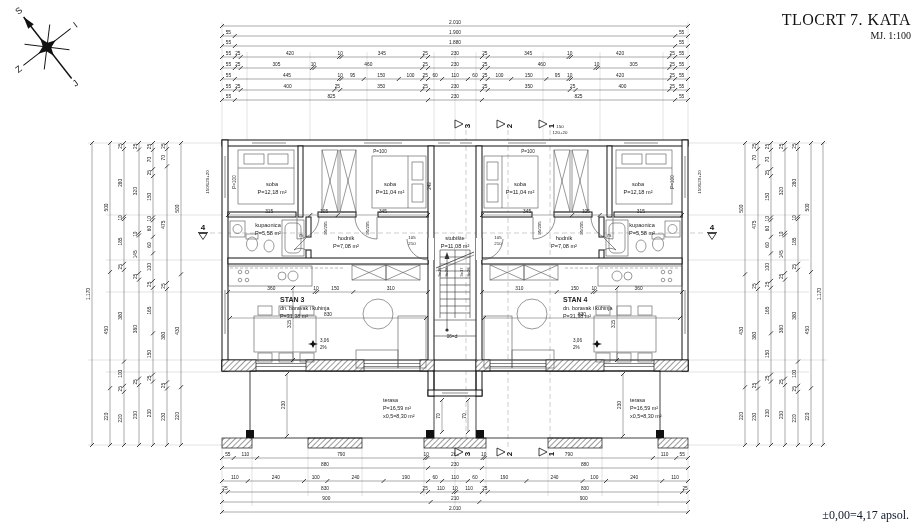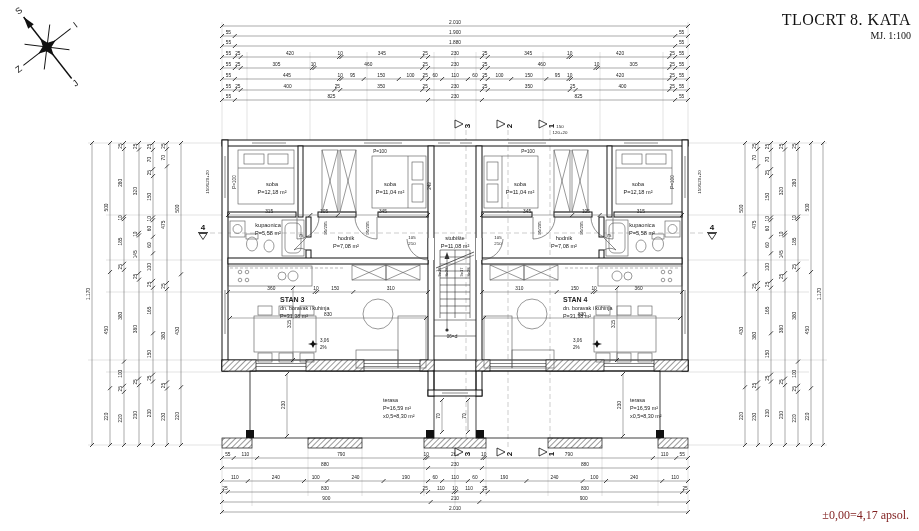--- a/index.html
+++ b/index.html
@@ -3,30 +3,30 @@
 <meta charset="utf-8">
 <style>
   html,body{margin:0;padding:0;background:#fff;}
   #page{position:relative;width:919px;height:531px;background:#ffffff;overflow:hidden;
         font-family:"Liberation Sans",sans-serif;}
   #title-block{position:absolute;top:10px;right:8px;text-align:right;
         font-family:"Liberation Serif",serif;color:#111;line-height:1.25;}
   #title-block .t1{font-size:16px;letter-spacing:.5px;}
   #title-block .t2{font-size:10px;}
   #level-note{position:absolute;right:10px;bottom:8px;font-family:"Liberation Serif",serif;
-        font-size:12px;color:#7f1d1d;}
+        font-size:12px;color:#0f172a;}
   svg text{font-family:"Liberation Sans",sans-serif;}
 </style>
 </head>
 <body>
 
 <div id="page">
 
   <div id="title-block">
-    <div class="t1">TLOCRT 8. KATA</div>
+    <div class="t1">TLOCRT 7. KATA</div>
     <div class="t2">MJ. 1:100</div>
   </div>
 
   <div id="level-note">±0,00=4,17 apsol.</div>
 
   <svg id="plan-svg" width="919" height="531" viewBox="0 0 919 531" xmlns="http://www.w3.org/2000/svg">
     <defs>
       <pattern id="hatch" width="4" height="4" patternUnits="userSpaceOnUse" patternTransform="rotate(45)">
         <rect width="4" height="4" fill="#fff"></rect>
         <line x1="0" y1="0" x2="0" y2="4" stroke="#333" stroke-width="1"></line>

